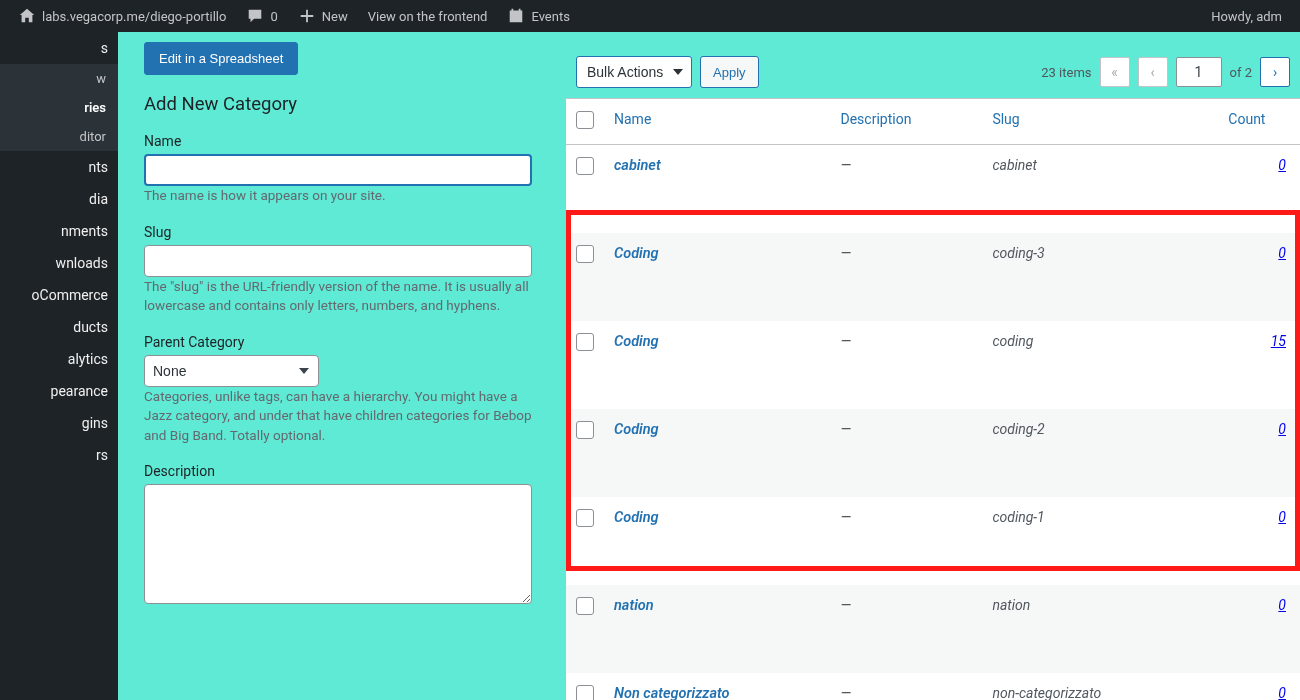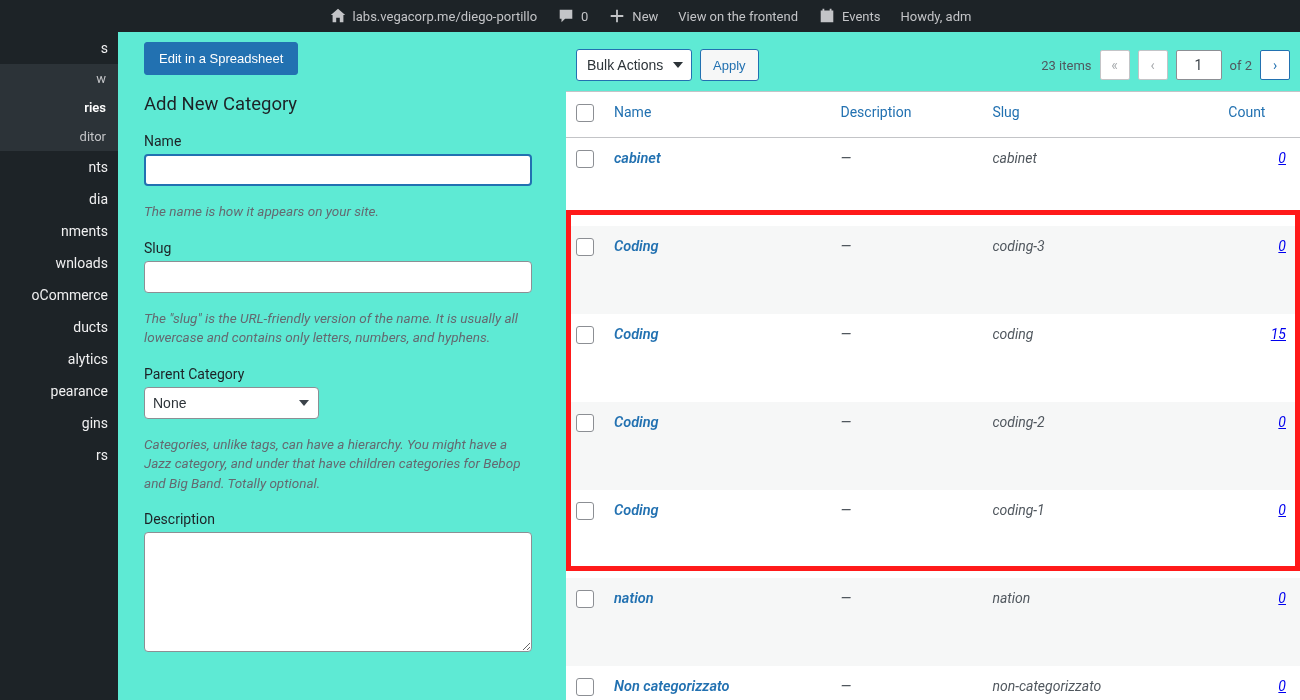--- a/index.html
+++ b/index.html
@@ -1,50 +1,50 @@
 <!DOCTYPE html>
 <html><head>
 <meta charset="utf-8">
 <style>
 * { box-sizing: border-box; margin: 0; padding: 0; }
 body { font-family: -apple-system, BlinkMacSystemFont, "Segoe UI", Roboto, sans-serif; font-size: 13px; color: #3c434a; background: #f0f0f1; overflow: hidden; width: 1300px; height: 700px; }
 
 
-.adminbar { height: 32px; background: #1d2327; color: #c3c4c7; display: flex; align-items: center; padding: 16px 8px; font-size: 13px; justify-content: center; }
+.adminbar { height: 32px; background: #1d2327; color: #c3c4c7; display: flex; align-items: center; padding: 16px 8px; font-size: 13px; justify-content: space-between; }
 .adminbar-left { display: flex; align-items: center; gap: 0; }
 .adminbar-item { display: flex; align-items: center; gap: 6px; padding: 0 10px; height: 32px; cursor: pointer; }
 .ab-icon { width: 18px; height: 18px; display: inline-flex; align-items: center; justify-content: center; fill: currentColor; }
 
 
 .sidebar { position: absolute; left: 0; top: 32px; bottom: 0; width: 118px; background: #1d2327; color: #f0f0f1; font-size: 14px; overflow: hidden; }
 .sidebar-item { padding: 8px 10px; cursor: pointer; color: #f0f0f1; font-size: 14px; text-align: right; }
 .sidebar-item.sub { background: #2c3338; color: #c3c4c7; font-size: 13px; padding: 7px 12px; }
 .sidebar-item.sub.current { color: #fff; font-weight: 600; background: #2c3338; }
 
 
 .main { position: absolute; left: 118px; top: 32px; right: 0; bottom: 0; background: #5eead4; display: flex; }
 .col-left { width: 448px; padding: 0 20px 20px 26px; }
-.col-right { flex: 1; padding: 9px 0 0 0; position: relative; }
+.col-right { flex: 1; padding: 16px 0 0 0; position: relative; }
 
 .btn-primary { background: #2271b1; color: #fff; border: 1px solid #2271b1; border-radius: 3px; padding: 8px 14px; font-size: 13px; cursor: pointer; margin-top: 10px; margin-bottom: 18px; }
 
 h2.form-title { font-size: 18.5px; font-weight: 400; color: #1d2327; margin-bottom: 18px; }
 
 .form-field { margin-bottom: 18px; }
 .form-field label { display: block; font-size: 14px; color: #1d2327; margin-bottom: 5px; }
 .form-field input[type=text], .form-field textarea, .form-field select {
   width: 100%; max-width: 388px; border: 1px solid #8c8f94; border-radius: 4px; padding: 4px 8px; font-size: 14px; background: #fff; color: #2c3338;
 }
 .form-field input[type=text] { height: 32px; }
 .form-field input.focused { border: 2px solid #2271b1; outline: none; box-shadow: none; }
 .form-field textarea { height: 120px; resize: vertical; }
 .form-field select { height: 32px; max-width: 175px; background:#fff; padding-right: 40px; appearance: none; position: relative; }
 .select-wrap { position: relative; display: inline-block; max-width: 175px; width: 175px; }
 .select-wrap::after { content: ""; position: absolute; right: 10px; top: 13px; border-left: 5px solid transparent; border-right: 5px solid transparent; border-top: 6px solid #3c434a; pointer-events: none; }
-.form-field p.desc { font-style: italic; color: #646970; font-size: 13.5px; margin-top: 16px; line-height: 1.45; max-width: 388px; }
+.form-field p.desc { color: #646970; font-size: 13.5px; margin-top: 0; line-height: 1.45; max-width: 388px; }
 
 
 .tablenav { display: flex; align-items: center; justify-content: space-between; padding: 8px 10px 10px 10px; }
 .tablenav-left { display: flex; gap: 8px; }
 .bulk-select { border: 1.5px solid #2271b1; border-radius: 3px; background: #fff; height: 32px; padding: 0 26px 0 10px; font-size: 14px; color: #2c3338; cursor: pointer; appearance: none; }
 .bulk-wrap { position: relative; display: inline-block; }
 .bulk-wrap::after { content: ""; position: absolute; right: 9px; top: 13px; border-left: 5px solid transparent; border-right: 5px solid transparent; border-top: 6px solid #2c3338; pointer-events: none; }
 .btn-secondary { background: #f6f7f7; border: 1px solid #2271b1; color: #2271b1; border-radius: 3px; padding: 0 12px; height: 32px; font-size: 13px; cursor: pointer; }
 
 .tablenav-right { display: flex; align-items: center; gap: 8px; font-size: 13px; color: #50575e; }

